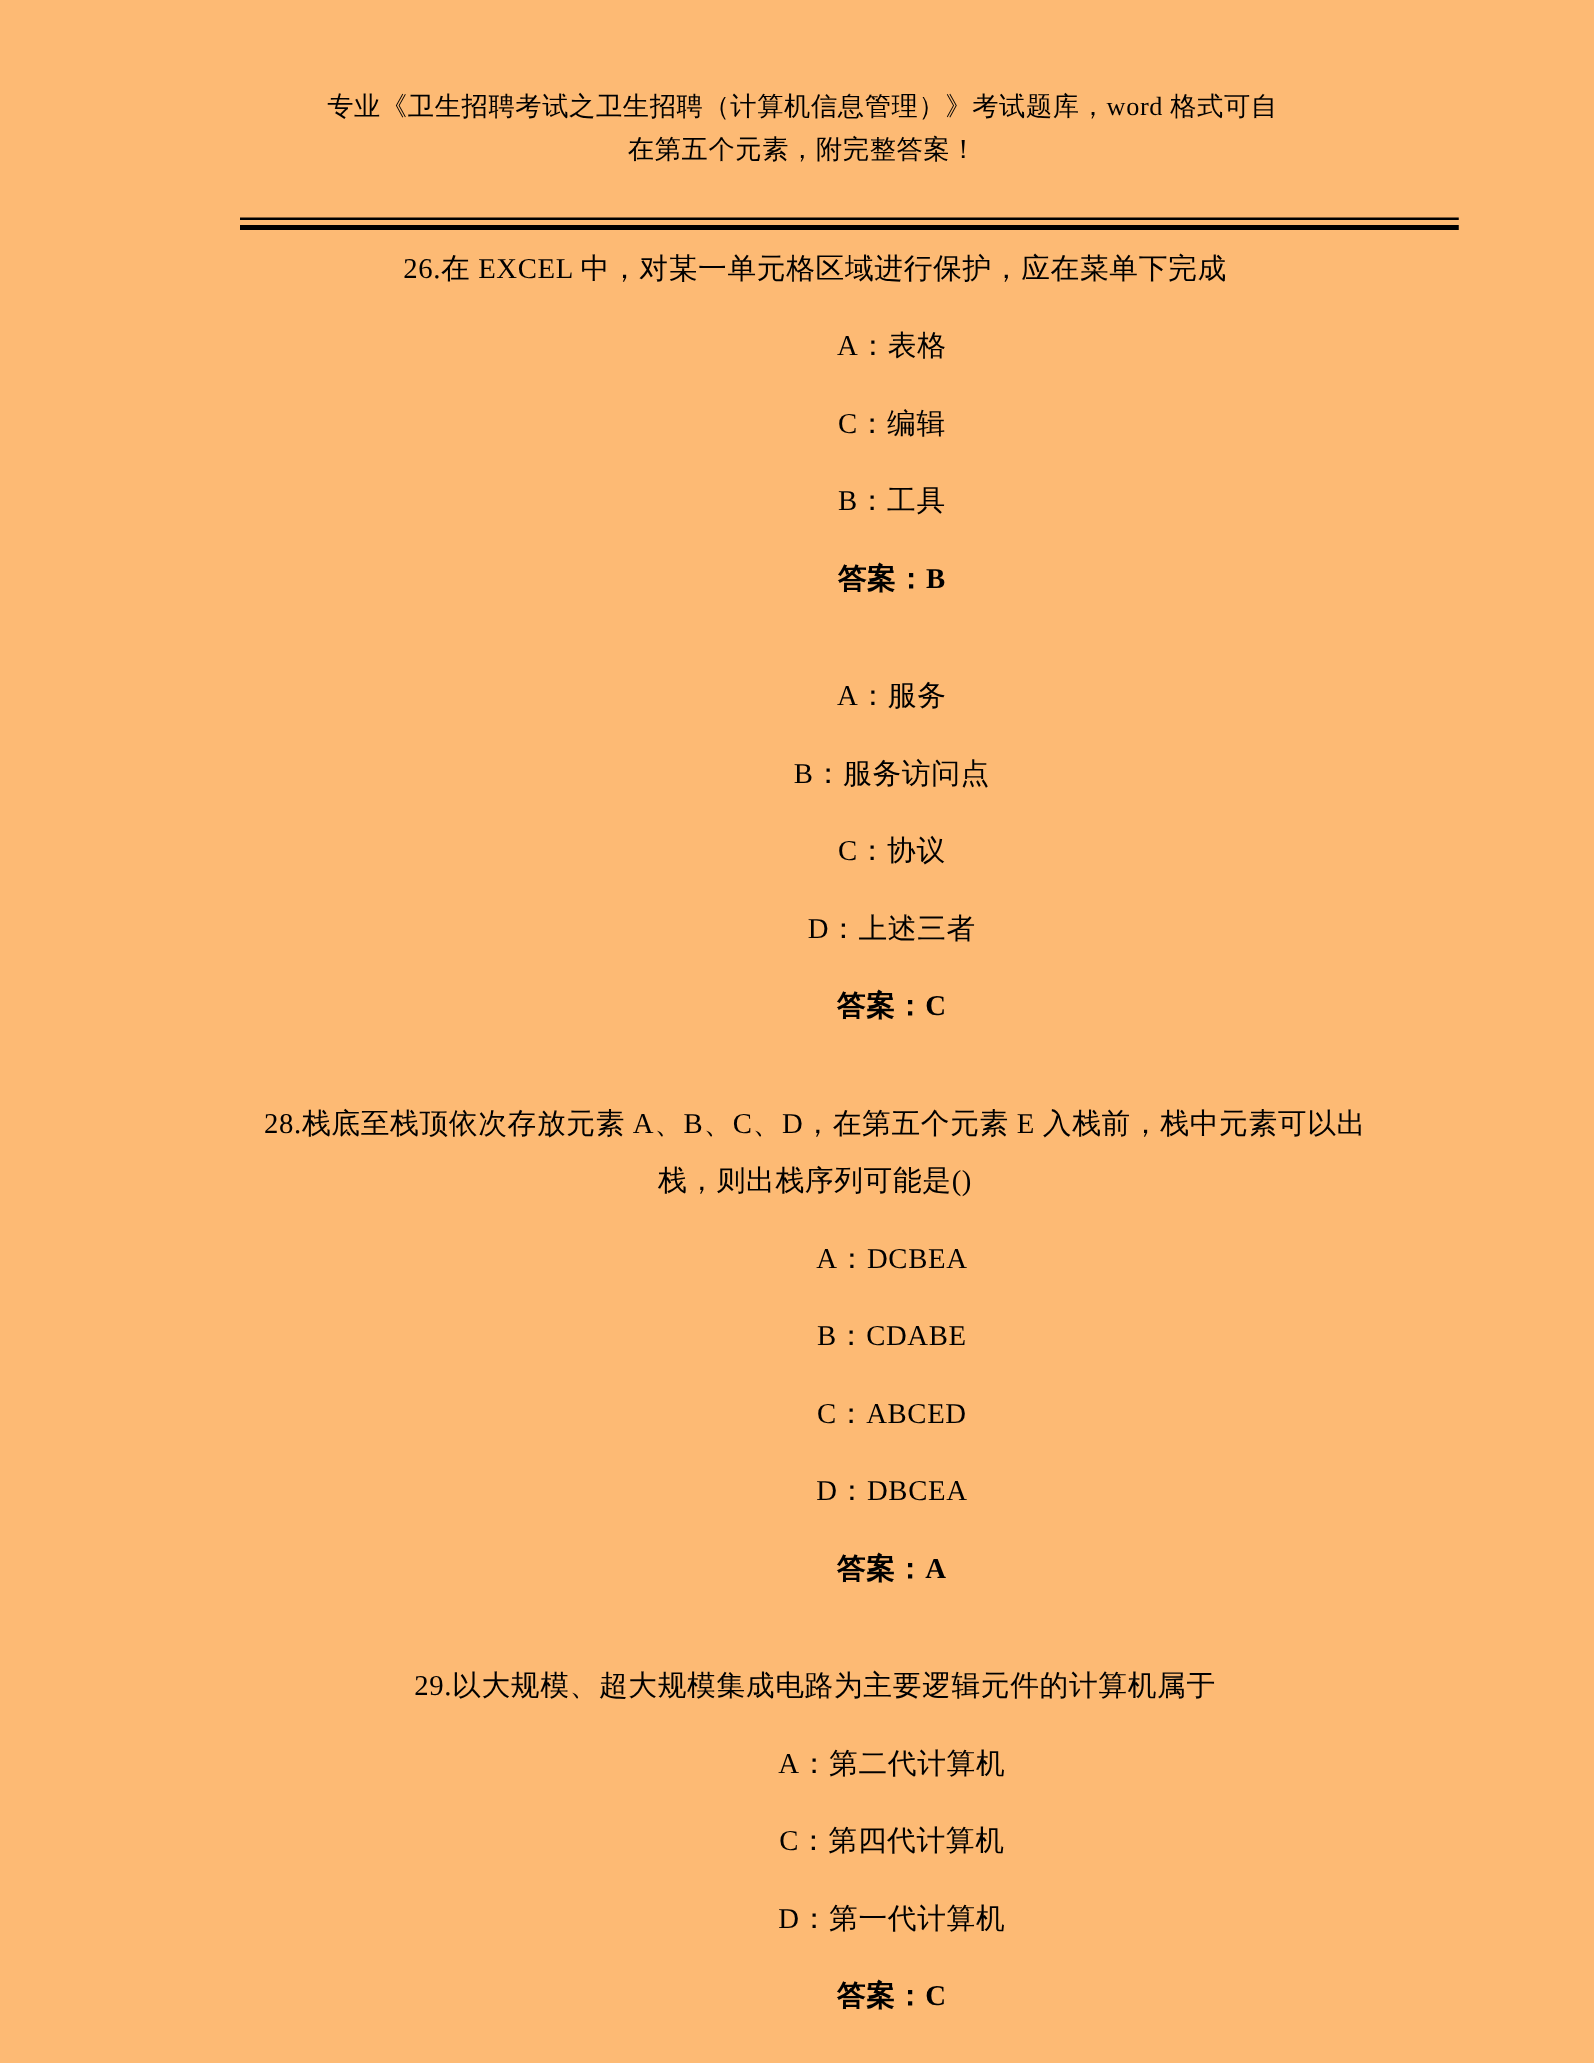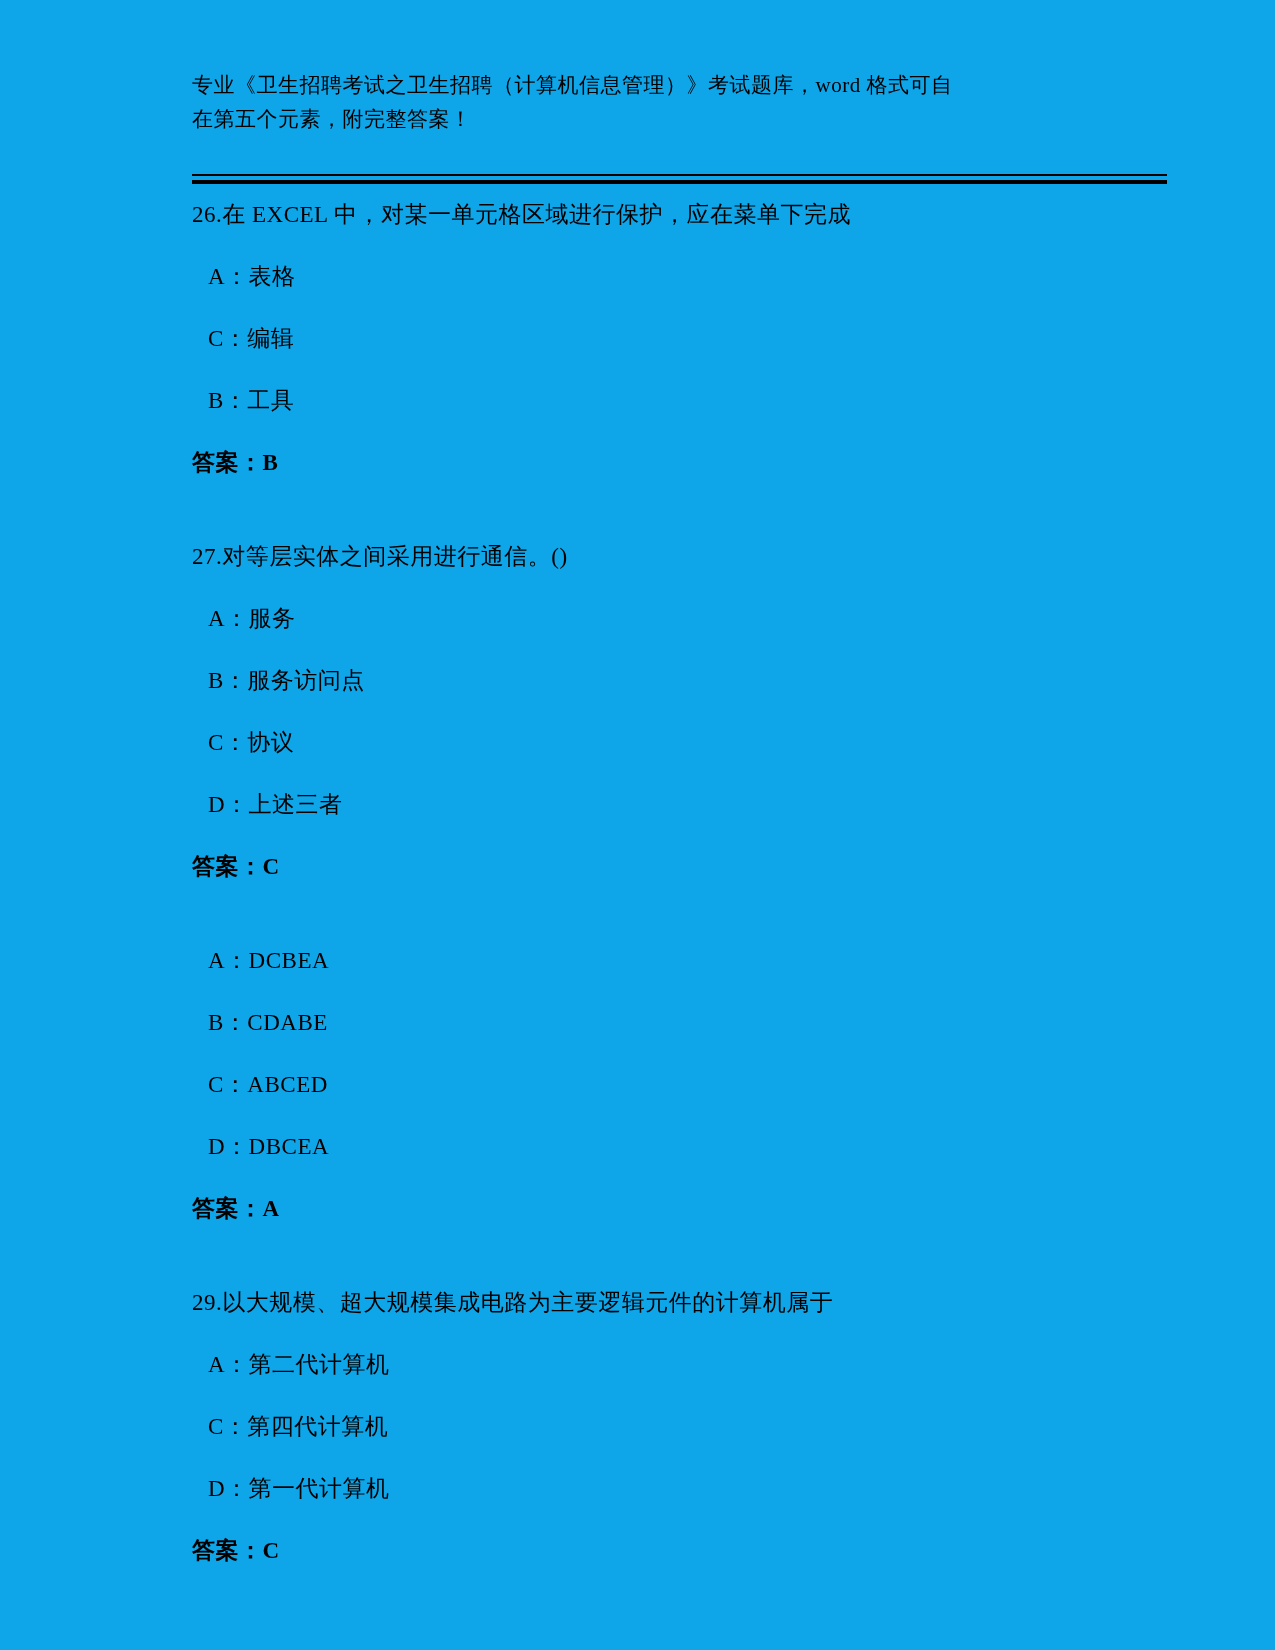--- a/index.html
+++ b/index.html
@@ -13,21 +13,22 @@
     font-family: "Liberation Serif", "DejaVu Serif", serif;
     color: #000000;
     overflow: hidden;
   }
   .page {
     box-sizing: border-box;
     width: 1275px;
     min-height: 1650px;
     padding-left: 192px;
     padding-right: 40px;
-    background: #0ea5e9;
+    background: #fdba74;
+    text-align: center;
   }
   .doc-header {
     padding-top: 68px;
     font-size: 21px;
     line-height: 34px;
     letter-spacing: 0.5px;
     max-width: 900px;
   }
   .header-line {
     white-space: nowrap;
@@ -89,29 +90,29 @@
 
     <section class="question">
       <p class="q-title">26.在 EXCEL 中，对某一单元格区域进行保护，应在菜单下完成</p>
       <p class="q-option">A：表格</p>
       <p class="q-option">C：编辑</p>
       <p class="q-option">B：工具</p>
       <p class="q-answer"><span>答案：</span><span>B</span></p>
     </section>
 
     <section class="question">
-      <p class="q-title">27.对等层实体之间采用进行通信。()</p>
       <p class="q-option">A：服务</p>
       <p class="q-option">B：服务访问点</p>
       <p class="q-option">C：协议</p>
       <p class="q-option">D：上述三者</p>
       <p class="q-answer"><span>答案：</span><span>C</span></p>
     </section>
 
     <section class="question">
+      <p class="q-title">28.栈底至栈顶依次存放元素 A、B、C、D，在第五个元素 E 入栈前，栈中元素可以出栈，则出栈序列可能是()</p>
       <p class="q-option">A：DCBEA</p>
       <p class="q-option">B：CDABE</p>
       <p class="q-option">C：ABCED</p>
       <p class="q-option">D：DBCEA</p>
       <p class="q-answer"><span>答案：</span><span>A</span></p>
     </section>
 
     <section class="question">
       <p class="q-title">29.以大规模、超大规模集成电路为主要逻辑元件的计算机属于</p>
       <p class="q-option">A：第二代计算机</p>

